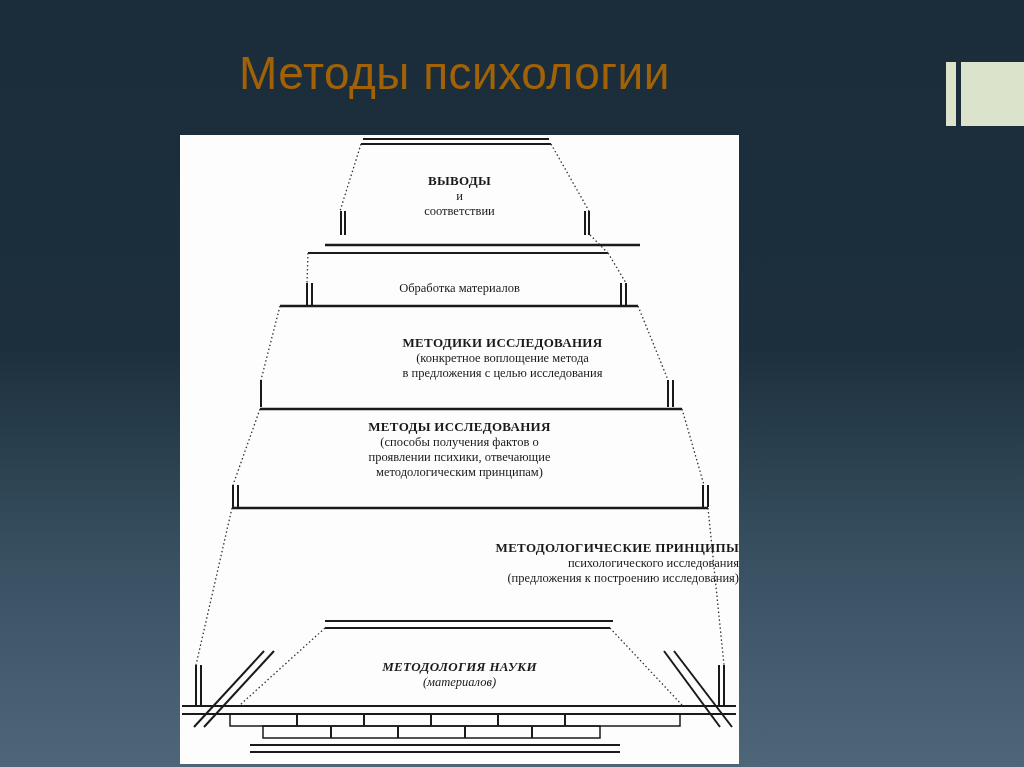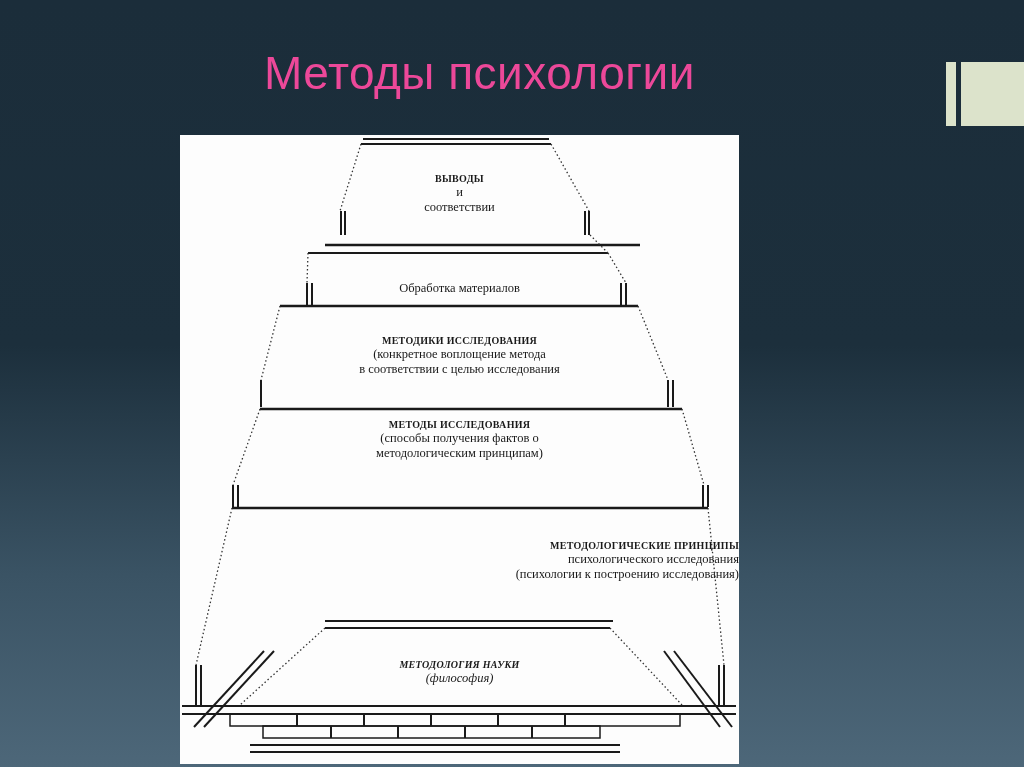--- a/index.html
+++ b/index.html
@@ -2,37 +2,37 @@
 <html><head>
 <meta charset="utf-8">
 <style>
   html, body { margin: 0; padding: 0; }
   body {
     width: 1024px; height: 767px; overflow: hidden; position: relative;
     background: linear-gradient(to bottom, #1b2d3a 0%, #1c2f3c 45%, #3a5364 75%, #4d6779 100%);
     font-family: "Liberation Sans", sans-serif;
   }
   .slide-title {
-    position: absolute; left: 264px; top: 46px;
+    position: absolute; left: 239px; top: 46px;
     font-family: "Liberation Sans", sans-serif;
-    font-size: 46px; color: #ec4899; letter-spacing: 0.5px;
+    font-size: 46px; color: #a16207; letter-spacing: 0.5px;
   }
   .deco { position: absolute; background: #dce3cb; }
   .deco-bar-thin { left: 946px; top: 62px; width: 10px; height: 64px; }
   .deco-bar-wide { left: 961px; top: 62px; width: 63px; height: 64px; }
   .figure {
     position: absolute; left: 180px; top: 135px; width: 559px; height: 629px;
     background: #fdfdfd;
   }
   .figure svg { position: absolute; left: 0; top: 0; }
   .lbl {
     position: absolute; left: 0; width: 559px; text-align: center;
     font-family: "Liberation Serif", serif; color: #1a1a1a; line-height: 1.2;
   }
-  .lbl .h { font-weight: bold; font-size: 10px; letter-spacing: 0.3px; }
+  .lbl .h { font-weight: bold; font-size: 13px; letter-spacing: 0.3px; }
   .lbl .s { font-size: 12.5px; }
 </style>
 </head>
 <body>
 
 <div class="slide-title">Методы психологии</div>
 <div class="deco deco-bar-thin"></div>
 <div class="deco deco-bar-wide"></div>
 
 <div class="figure">
@@ -120,35 +120,36 @@
   <div class="lbl" style="top:38px;">
     <div class="h">ВЫВОДЫ</div>
     <div class="s">и</div>
     <div class="s">соответствии</div>
   </div>
 
   <div class="lbl" style="top:146px;">
     <div class="s">Обработка материалов</div>
   </div>
 
-  <div class="lbl" style="top:200px;">
+  <div class="lbl" style="top:200px;margin-left:43px;">
     <div class="h">МЕТОДИКИ ИССЛЕДОВАНИЯ</div>
     <div class="s">(конкретное воплощение метода</div>
-    <div class="s">в соответствии с целью исследования</div>
+    <div class="s">в предложения с целью исследования</div>
   </div>
 
   <div class="lbl" style="top:284px;">
     <div class="h">МЕТОДЫ ИССЛЕДОВАНИЯ</div>
     <div class="s">(способы получения фактов о</div>
+    <div class="s">проявлении психики, отвечающие</div>
     <div class="s">методологическим принципам)</div>
   </div>
 
   <div class="lbl" style="top:405px;text-align:right;">
     <div class="h">МЕТОДОЛОГИЧЕСКИЕ ПРИНЦИПЫ</div>
     <div class="s">психологического исследования</div>
-    <div class="s">(психологии к построению исследования)</div>
+    <div class="s">(предложения к построению исследования)</div>
   </div>
 
   <div class="lbl" style="top:524px;font-style:italic;">
     <div class="h">МЕТОДОЛОГИЯ НАУКИ</div>
-    <div class="s">(философия)</div>
+    <div class="s">(материалов)</div>
   </div>
 </div>
 
 </body></html>

